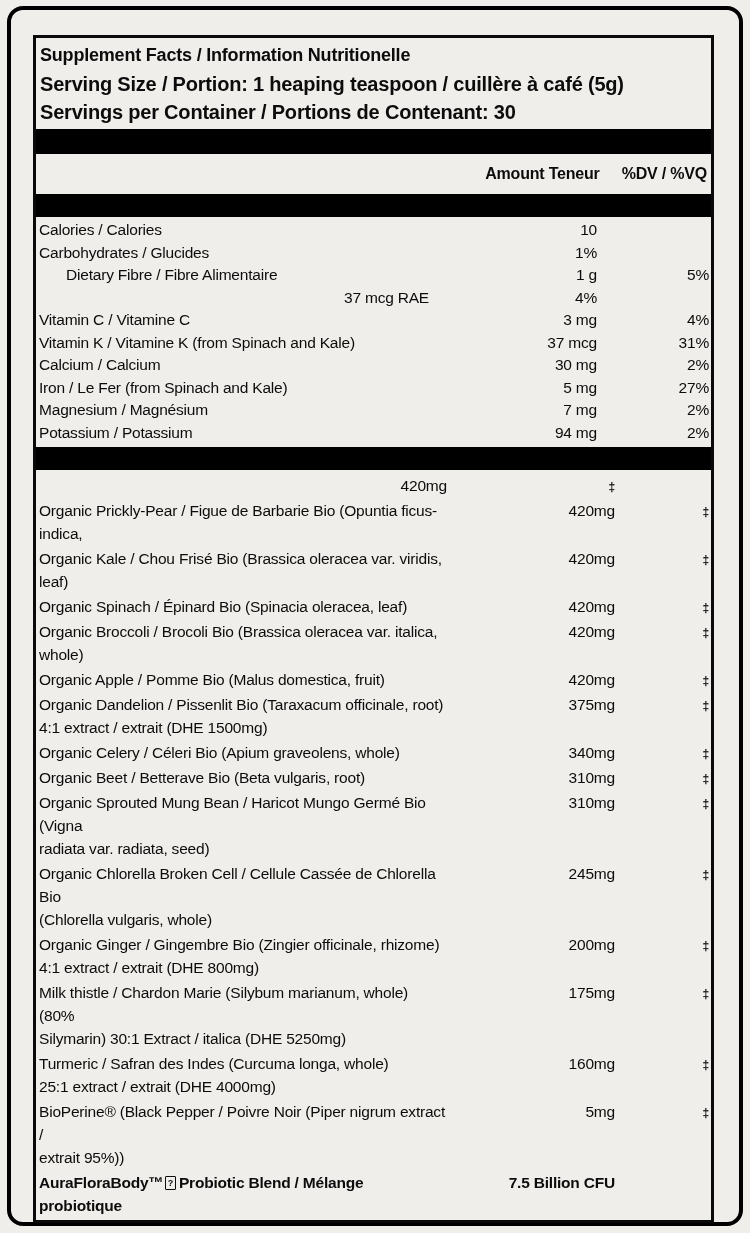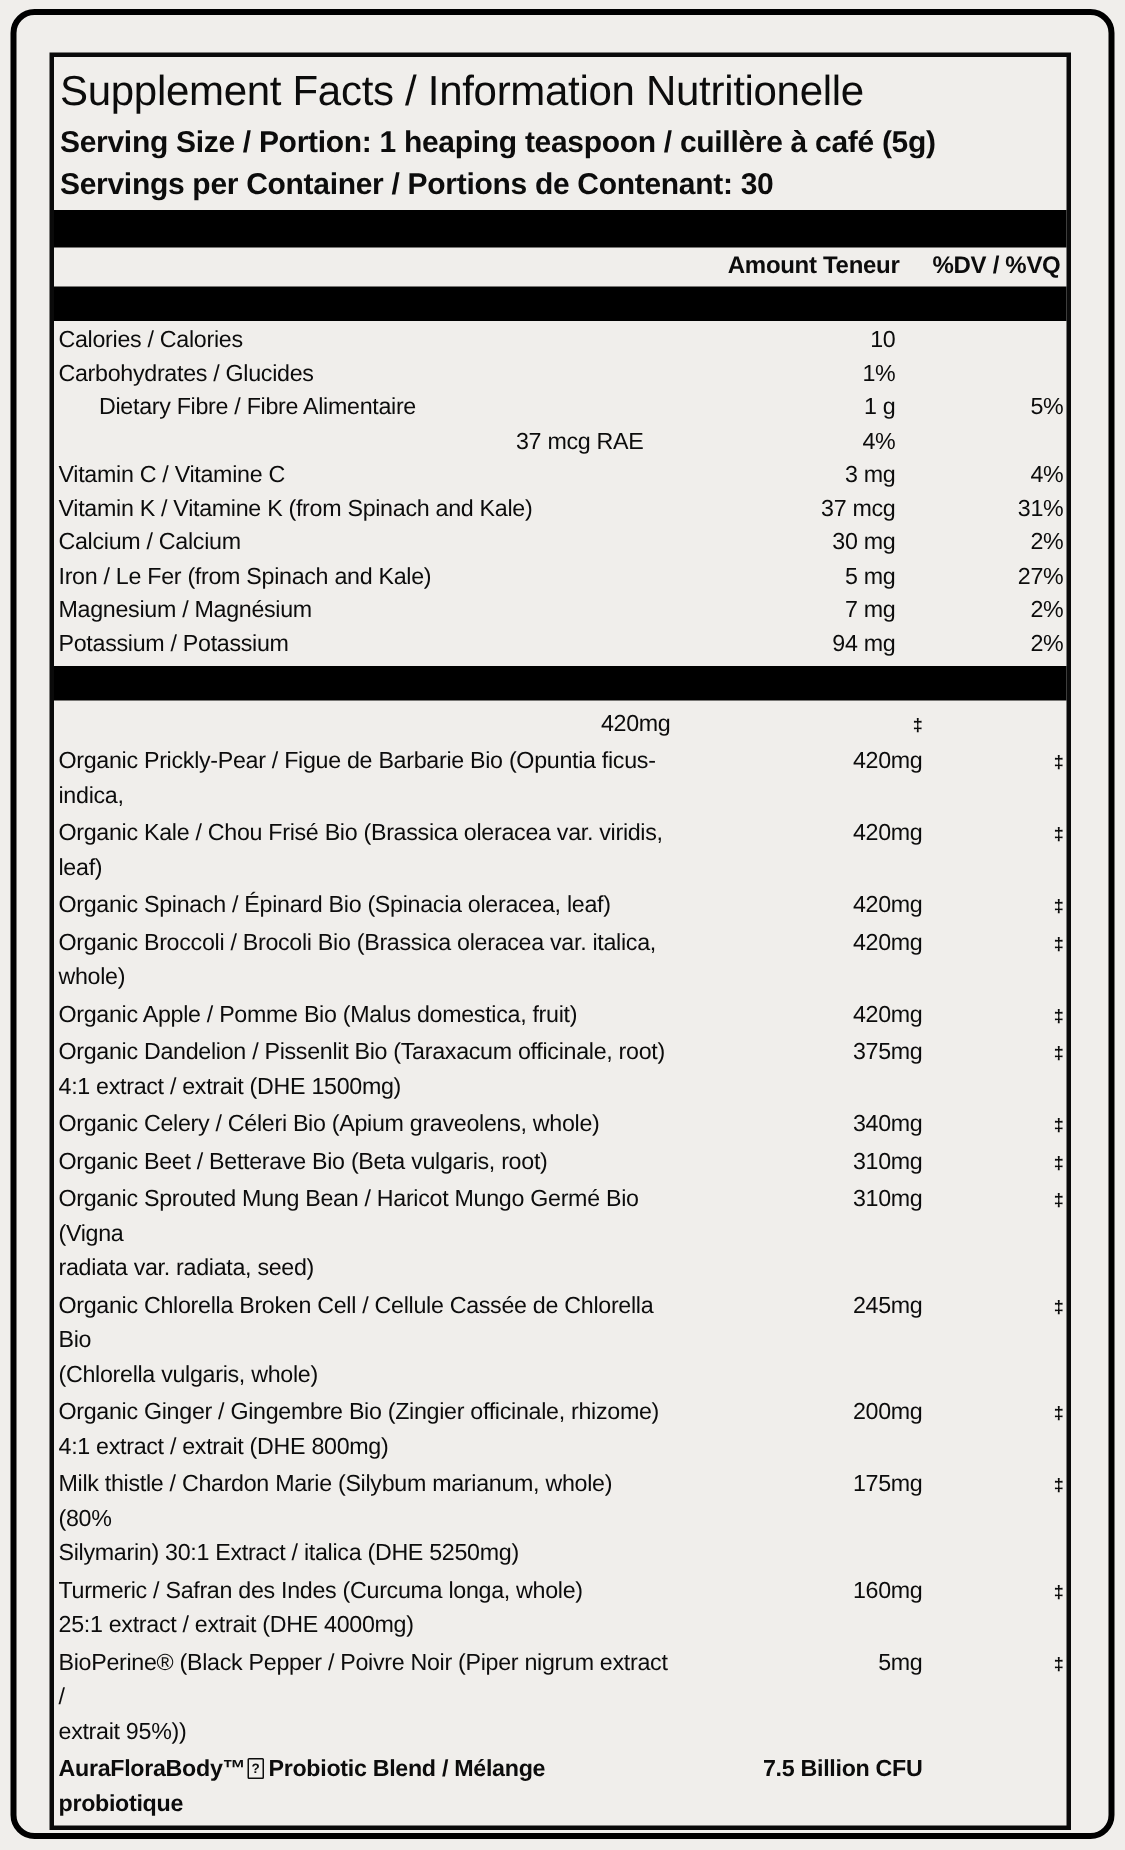--- a/index.html
+++ b/index.html
@@ -11,27 +11,27 @@
   }
   .outer-frame{
     position:absolute;left:7px;top:6px;right:7px;bottom:7px;
     border:4px solid #000;border-radius:16px;pointer-events:none;
   }
   .label-box{
     position:relative;margin:35px 36px 0 33px;width:681px;box-sizing:border-box;
     border:3px solid #0a0a0a;background:#f0eeeb;
   }
   .hdr{padding:4px 4px 3px 4px;}
-  .title{font-size:28px;font-weight:normal;letter-spacing:-0.2px;padding:3px 0 4px 0;}
+  .title{font-size:18px;font-weight:bold;letter-spacing:-0.2px;padding:3px 0 4px 0;}
   .serving-line{font-size:20px;font-weight:bold;line-height:28px;letter-spacing:-0.2px;}
   .bar{background:#000;height:25px;}
   .bar.thin{height:23px;}
   .col-header{
     display:flex;justify-content:flex-end;align-items:center;gap:22px;
-    height:26px;font-size:16px;font-weight:bold;padding-right:4px;letter-spacing:-0.2px;
+    height:40px;font-size:16px;font-weight:bold;padding-right:4px;letter-spacing:-0.2px;
   }
   .rows{padding:2px 0 3px 0;}
   .row{
     display:grid;grid-template-columns:1fr 168px 112px;
     font-size:15.5px;line-height:22.5px;padding:0 2px 0 3px;letter-spacing:-0.2px;
   }
   .row .name{white-space:nowrap;}
   .row.indent .name{padding-left:27px;}
   .cell-amt{text-align:right;}
   .cell-dv{text-align:right;}

